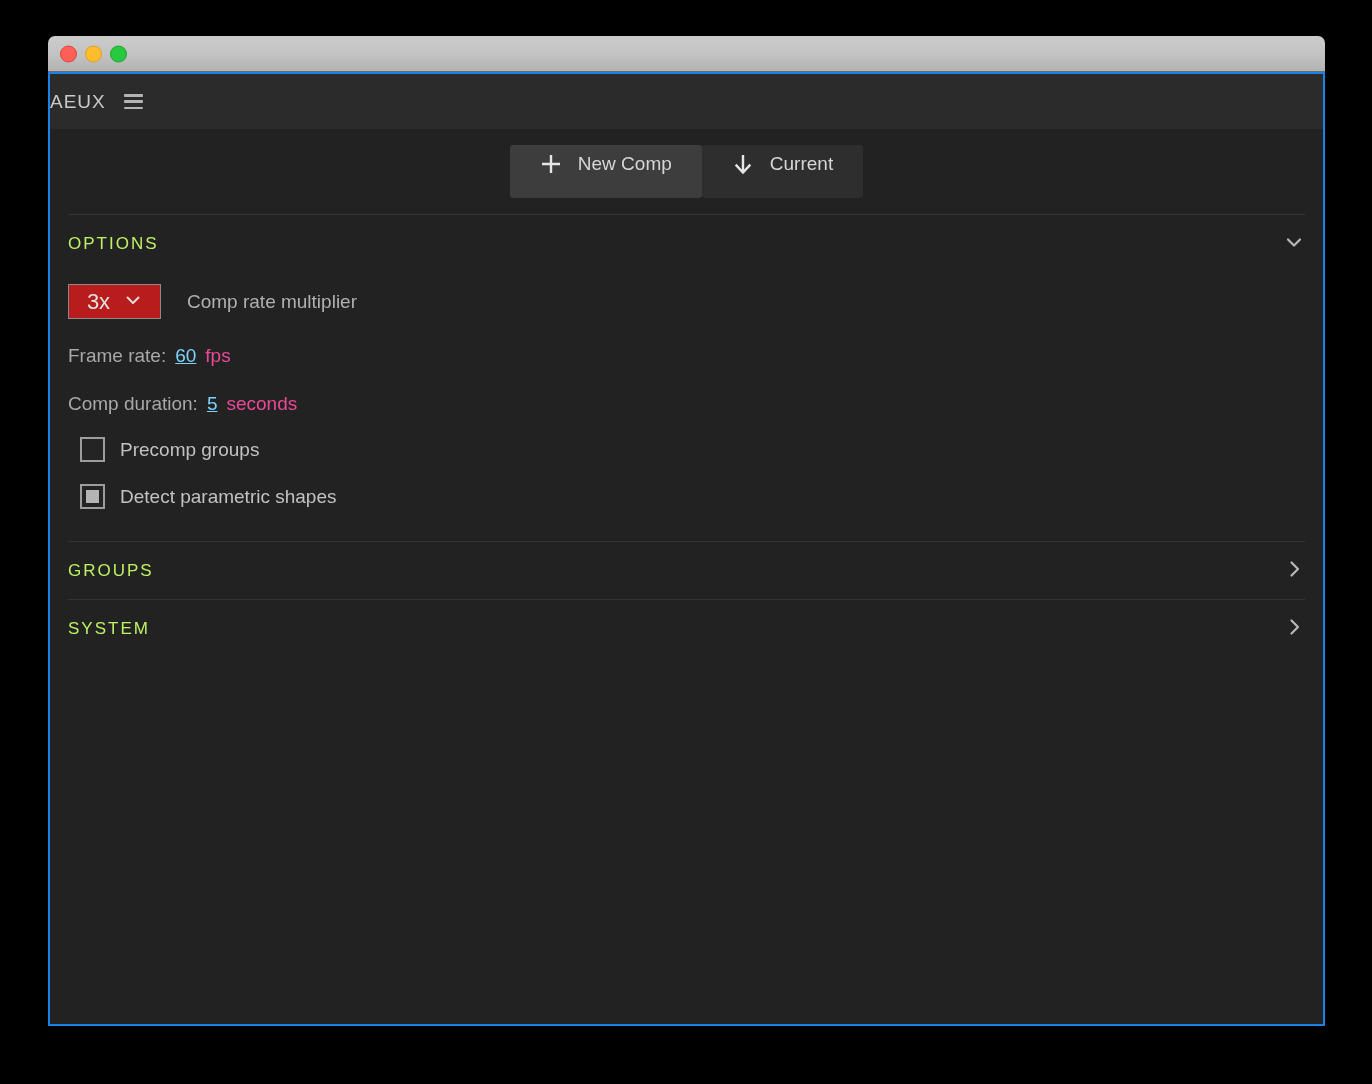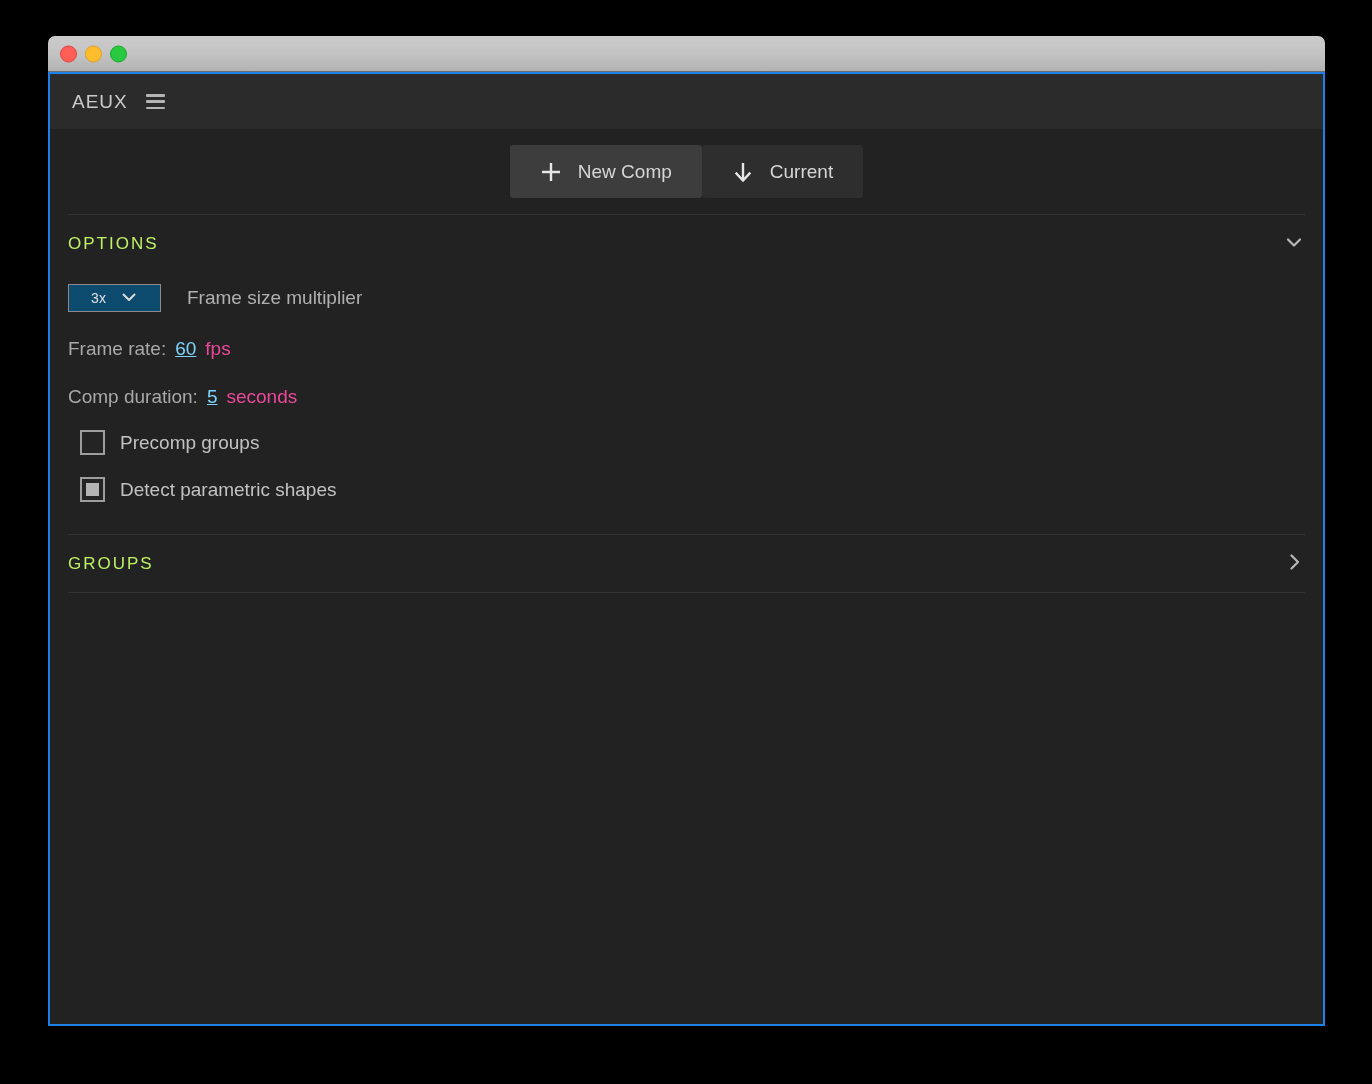--- a/index.html
+++ b/index.html
@@ -57,21 +57,20 @@
     border: 2px solid #1d81e8;
     background: #222222;
     overflow: hidden;
   }
 
   .panel-header {
     height: 55px;
     background: #2b2b2b;
     display: flex;
     align-items: center;
-    padding-left: 22px;
     gap: 18px;
   }
 
   .brand {
     color: #c9c9c9;
     font-size: 19px;
     letter-spacing: 1.0px;
   }
 
   .hamburger {
@@ -93,24 +92,24 @@
   .action-row {
     height: 85px;
     display: flex;
     align-items: center;
     justify-content: center;
     background: #222222;
   }
 
   .btn {
     display: flex;
-    align-items: center;
+    align-items: flex-start;
     gap: 16px;
     height: 53px;
-    padding: 0 30px;
+    padding: 8px 30px;
     color: #d6d6d6;
     font-size: 19px;
     cursor: pointer;
     border: none;
     background: transparent;
     font-family: "Liberation Sans", sans-serif;
   }
   .btn.primary   { background: #3d3d3d; border-radius: 3px; }
   .btn.secondary { background: #2e2e2e; border-radius: 3px; }
 
@@ -144,25 +143,25 @@
   .options-body { padding: 12px 18px 18px 18px; }
 
   .row { display: flex; align-items: center; }
 
   .select-box {
     display: flex;
     align-items: center;
     justify-content: center;
     gap: 14px;
     width: 93px;
-    height: 28px;
+    height: 35px;
     border: 1.5px solid #8a8a8a;
-    background: #0c4a6e;
+    background: #b91c1c;
     color: #e2e2e2;
-    font-size: 14px;
+    font-size: 22px;
     cursor: pointer;
   }
 
   .select-caption {
     margin-left: 26px;
     color: #b0b0b0;
     font-size: 19px;
   }
 
   .field-row {
@@ -270,21 +269,21 @@
 
       <div class="row">
         <div class="select-box">
           <span>3x</span>
           <span>
             <svg width="18" height="18" viewBox="0 0 18 18">
               <path d="M3.5 6.5 L9 12 L14.5 6.5" stroke="#dcdcdc" stroke-width="2" fill="none" stroke-linecap="round" stroke-linejoin="round"></path>
             </svg>
           </span>
         </div>
-        <span class="select-caption">Frame size multiplier</span>
+        <span class="select-caption">Comp rate multiplier</span>
       </div>
 
       <div class="field-row">
         <span>Frame rate:</span>
         <span class="field-value">60</span>
         <span class="field-unit">fps</span>
       </div>
 
       <div class="field-row">
         <span>Comp duration:</span>
@@ -313,17 +312,25 @@
     <div class="section-head">
       <span class="section-title">GROUPS</span>
       <span class="chev">
         <svg width="22" height="22" viewBox="0 0 22 22">
           <path d="M8.5 4.5 L15 11 L8.5 17.5" stroke="#b8b8b8" stroke-width="2.2" fill="none" stroke-linecap="round" stroke-linejoin="round"></path>
         </svg>
       </span>
     </div>
 
     <div class="divider"></div>
+    <div class="section-head">
+      <span class="section-title">SYSTEM</span>
+      <span class="chev">
+        <svg width="22" height="22" viewBox="0 0 22 22">
+          <path d="M8.5 4.5 L15 11 L8.5 17.5" stroke="#b8b8b8" stroke-width="2.2" fill="none" stroke-linecap="round" stroke-linejoin="round"></path>
+        </svg>
+      </span>
+    </div>
 
     <div style="flex:1;"></div>
 
   </div>
 </div>
 
 </body></html>

